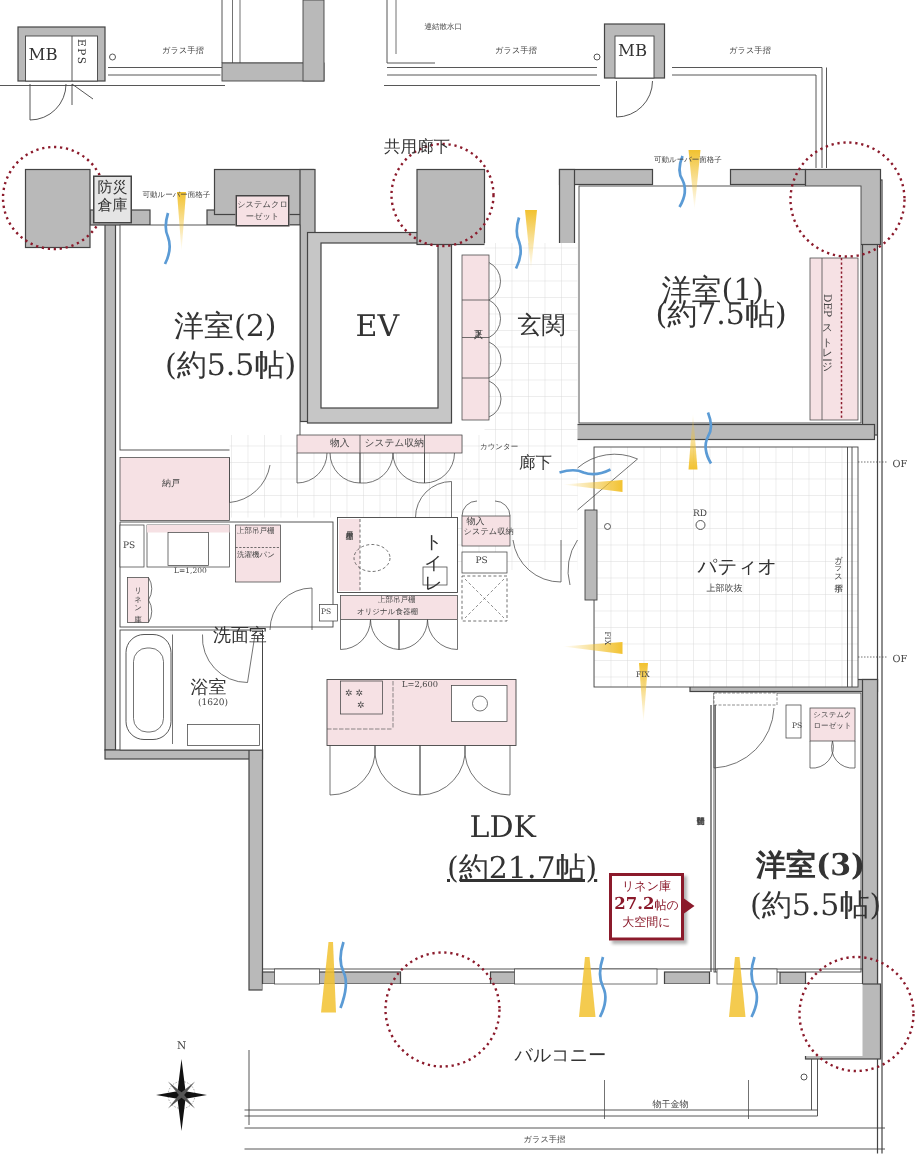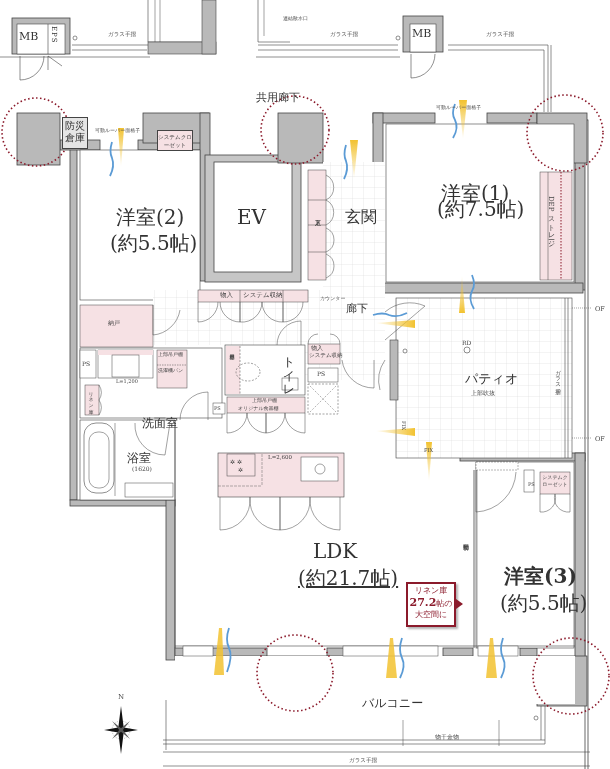--- a/index.html
+++ b/index.html
@@ -371,16 +371,16 @@
 <span class="lbl big" style="left:504px;top:566px;font-weight:bold;">洋室(3)</span>
 <span class="lbl big" style="left:500px;top:593px;">(約5.5帖)</span>
 
 <div class="callout">
   <div>リネン庫</div>
   <div><span class="num">27.2</span><span>帖の</span></div>
   <div>大空間に</div>
 </div>
 <div class="callout-tip"></div>
 
-<span class="lbl big" style="left:343px;top:697px;font-size:12px;margin-left:19px;">バルコニー</span>
+<span class="lbl big" style="left:343px;top:697px;font-size:12px;">バルコニー</span>
 <span class="lbl xs" style="left:435px;top:734px;font-size:6px;">物干金物</span>
 <span class="lbl xs" style="left:349px;top:758px;font-size:5.5px;">ガラス手摺</span>
 <span class="lbl xs" style="left:118px;top:694px;font-size:7px;">N</span>
 
 </body></html>

